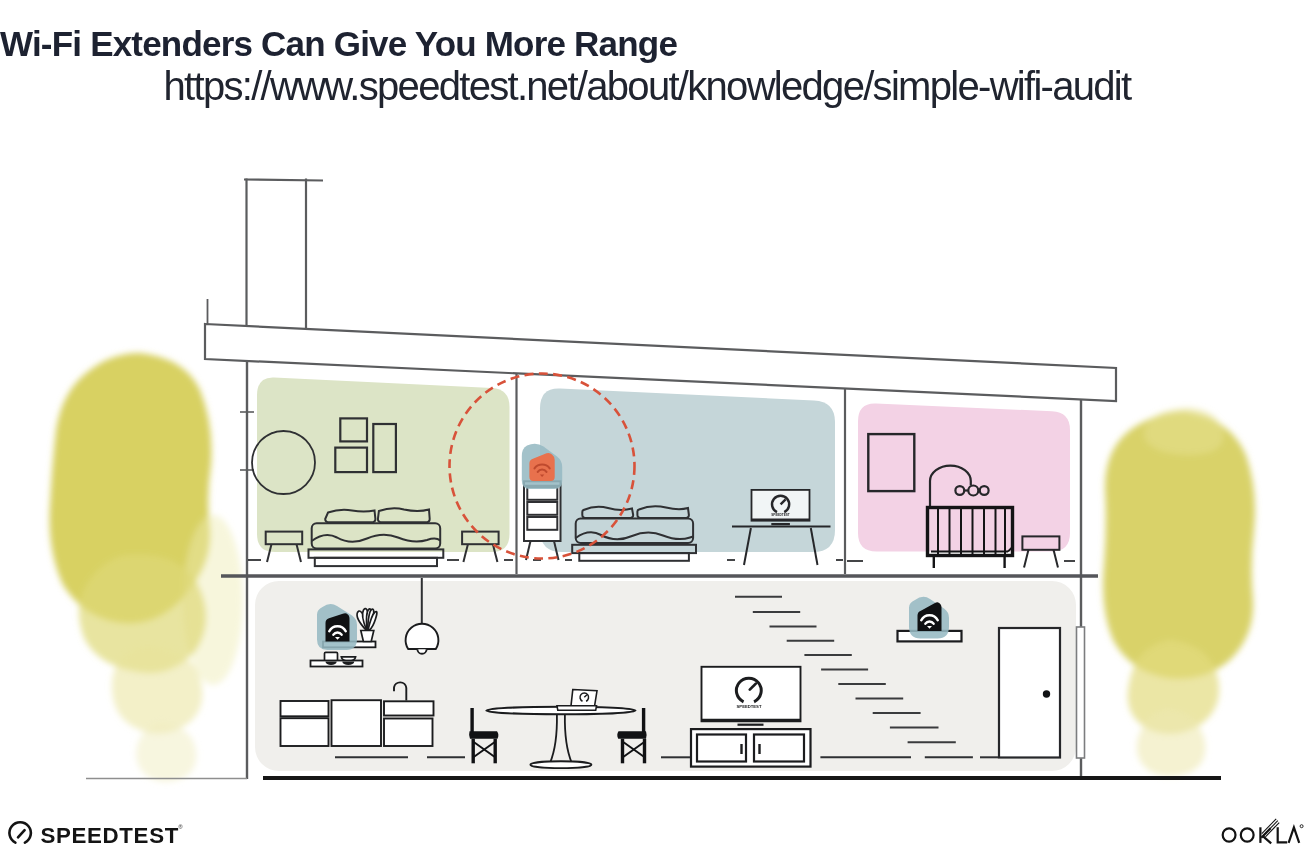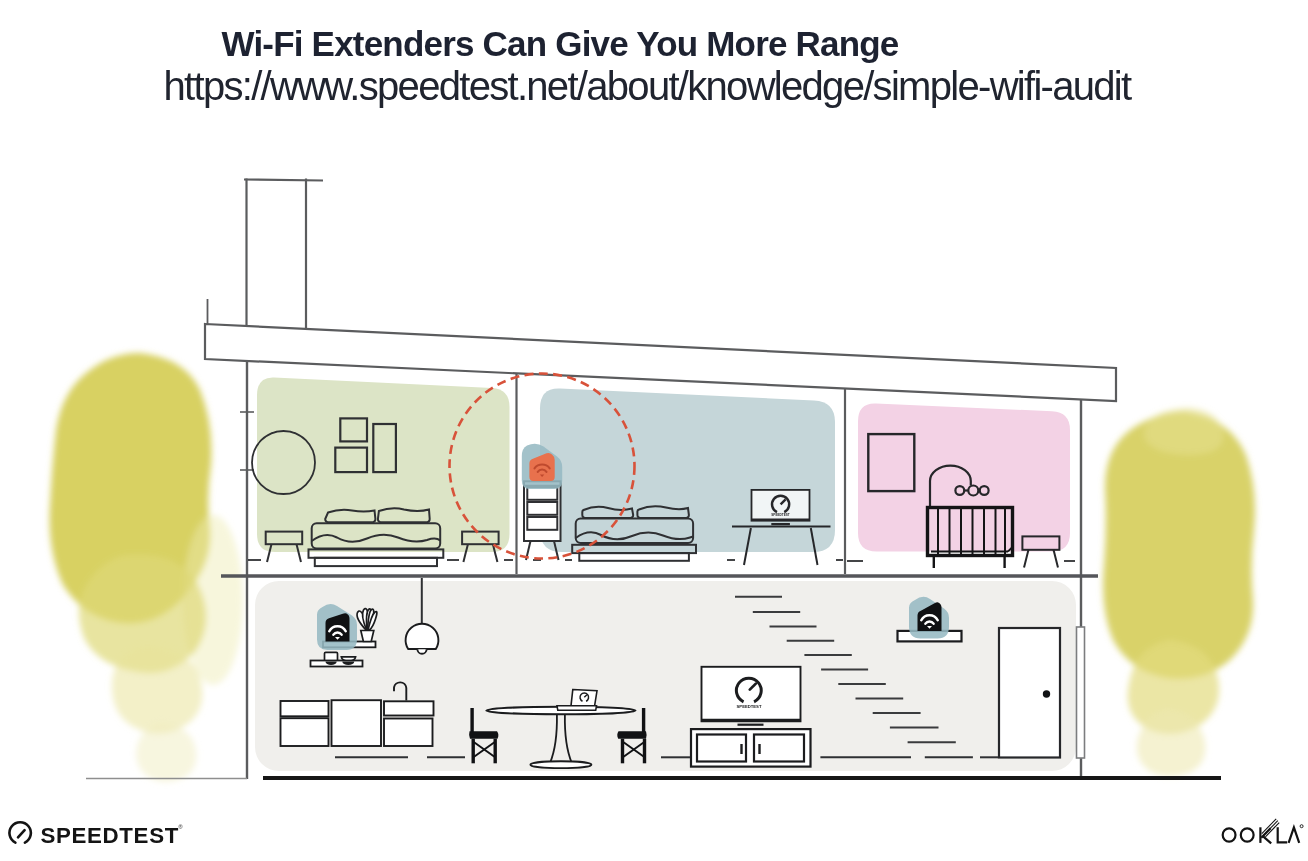--- a/index.html
+++ b/index.html
@@ -1,17 +1,17 @@
 <!DOCTYPE html>
 <html><head>
 <meta charset="utf-8">
 <style>
 html,body{margin:0;padding:0;background:#ffffff;width:1308px;height:861px;overflow:hidden;}
 body{font-family:"Liberation Sans",sans-serif;position:relative;}
-.title{position:absolute;left:0;top:24px;width:1120px;text-align:center;font-weight:bold;font-size:35px;color:#1d2231;letter-spacing:-0.8px;}
+.title{position:absolute;left:0;top:24px;width:1120px;font-weight:bold;font-size:35px;color:#1d2231;letter-spacing:-0.8px;}
 .url{position:absolute;left:-7px;top:64px;width:1308px;text-align:center;font-size:40px;color:#20242f;letter-spacing:-1.7px;}
 </style>
 </head>
 <body>
 
 <div class="title">Wi-Fi Extenders Can Give You More Range</div>
 
 <div class="url">https://www.speedtest.net/about/knowledge/simple-wifi-audit</div>
 <svg width="1308" height="861" viewBox="0 0 1308 861" style="position:absolute;left:0;top:0;" fill="none">
 <defs>

